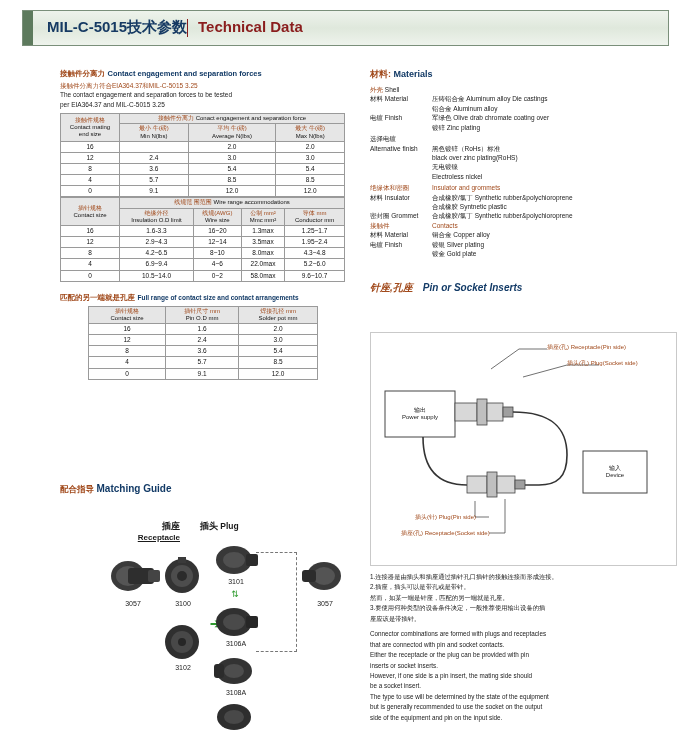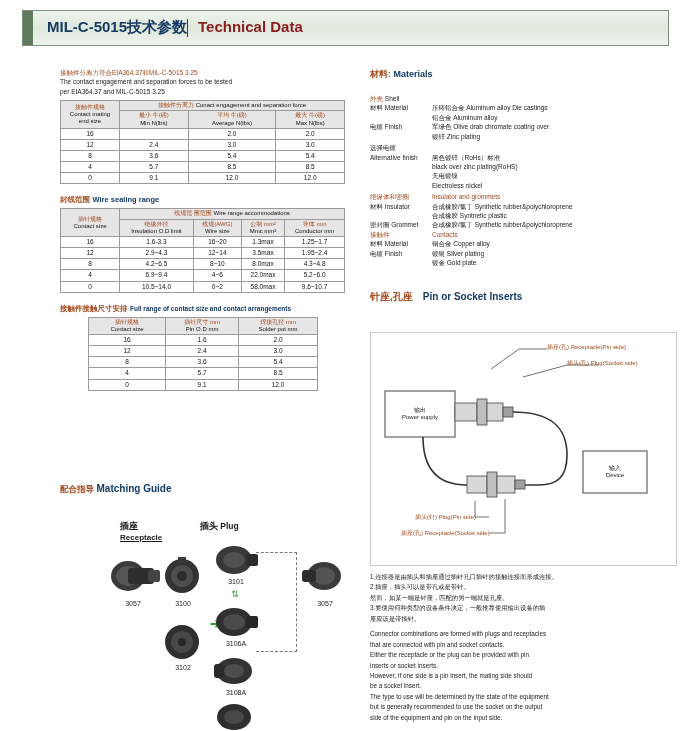--- a/index.html
+++ b/index.html
@@ -101,20 +101,24 @@
 
   <div class="header">
     <div class="header-bar"></div>
     <div class="header-title">
       <span>MIL-C-5015技术参数</span><span class="en" style="position:relative;"><span class="header-sep"></span><span style="padding-left:6px;">Technical Data</span></span>
     </div>
   </div>
 
   <div class="left">
 
+    <div class="sect-title blk-title">
+      <span class="c1" style="font-size:7.5px;">接触件分离力</span>
+      <span class="c2" style="font-size:7.5px;">Contact engagement and separation forces</span>
+    </div>
     <p class="para">
       <span class="cn">接触件分离力符合EIA364.37和MIL-C-5015 3.25</span><br>
       <span>The contact engagement and separation forces to be tested</span><br>
       <span>per EIA364.37 and MIL-C-5015 3.25</span>
     </p>
 
     <table class="grid" style="width:285px;margin-top:2px;">
       <thead>
         <tr>
           <td rowspan="2" style="width:52px;">
@@ -159,24 +163,20 @@
         </tr>
         <tr>
           <td>0</td>
           <td>9.1</td>
           <td>12.0</td>
           <td>12.0</td>
         </tr>
       </tbody>
     </table>
 
-    <div class="sect-title" style="margin-top:10px;margin-bottom:3px;">
-      <span class="c1" style="font-size:7.5px;">封线范围</span>
-      <span class="c2" style="font-size:7.5px;">Wire sealing range</span>
-    </div>
 
     <table class="grid" style="width:285px;">
       <thead>
         <tr>
           <td rowspan="2" style="width:52px;">
             <span class="hdr-cn">插针规格</span><br>
             <span>Contact size</span>
           </td>
           <td colspan="4">
             <span class="hdr-cn">线规范 围范围</span>
@@ -223,21 +223,21 @@
           <td>0</td>
           <td>10.5~14.0</td>
           <td>0~2</td>
           <td>58.0max</td>
           <td>9.6~10.7</td>
         </tr>
       </tbody>
     </table>
 
     <div class="sect-title" style="margin-top:10px;margin-bottom:3px;">
-      <span class="c1" style="font-size:7.5px;">接触件接触尺寸安排</span>
+      <span class="c1" style="font-size:7.5px;">匹配的另一端就是孔座</span>
       <span class="c2" style="font-size:6.5px;">Full range of contact size and contact arrangements</span>
     </div>
 
     <table class="grid" style="width:230px;margin-left:28px;">
       <thead>
         <tr>
           <td style="width:70px;"><span class="hdr-cn">插针规格</span><br><span>Contact size</span></td>
           <td><span class="hdr-cn">插针尺寸 mm</span><br><span>Pin O.D  mm</span></td>
           <td><span class="hdr-cn">焊接孔径 mm</span><br><span>Solder pot  mm</span></td>
         </tr>
@@ -273,21 +273,21 @@
   </div>
 
   <div class="mg">
     <div class="sect-title">
       <span class="c1" style="font-size:8.5px;">配合指导</span>
       <span class="c2" style="font-size:10px;">Matching Guide</span>
     </div>
 
     <div class="mg-area">
 
-      <div class="sub-h" style="left:60px;top:16px;text-align:left;width:60px;">
+      <div class="sub-h" style="left:60px;top:16px;text-align:right;width:60px;">
         <span style="font-size:9px;">插座</span><br>
         <span style="font-size:8px;font-weight:bold;text-decoration:underline;">Receptacle</span>
       </div>
       <div class="sub-h" style="left:140px;top:16px;width:70px;">
         <span style="font-size:9px;">插头</span>
         <span style="font-size:8.5px;margin-top:40px;">Plug</span>
       </div>
 
       <div class="dash-box" style="left:196px;top:48px;width:40px;height:98px;border-left:none;"></div>
 
@@ -347,21 +347,21 @@
       <svg width="50" height="40" style="position:absolute;left:240px;top:52px;">
         <ellipse cx="24" cy="20" rx="17" ry="14" fill="#3a3a3a"></ellipse>
         <ellipse cx="24" cy="20" rx="11" ry="9" fill="#545454"></ellipse>
         <rect x="2" y="14" width="14" height="12" rx="3" fill="#2c2c2c"></rect>
       </svg>
       <div class="conn-cap" style="left:240px;top:96px;width:50px;">3057</div>
     </div>
   </div>
 
   <div class="right">
-    <div class="sect-title" style="margin-bottom:13px;">
+    <div class="sect-title" style="margin-bottom:4px;">
       <span class="c1" style="font-size:9px;">材料:</span>
       <span class="c2" style="font-size:9px;">Materials</span>
     </div>
 
     <div class="mat-row">
       <div class="mat-lab"><span class="cn">外壳</span>&nbsp;<span>Shell</span></div>
       <div class="mat-val"></div>
     </div>
     <div class="mat-row">
       <div class="mat-lab"><span>材料</span> <span>Material</span></div>
@@ -428,21 +428,21 @@
     </div>
     <div class="mat-row">
       <div class="mat-lab"><span>电镀</span> <span>Finish</span></div>
       <div class="mat-val"><span>镀银</span> <span>Silver plating</span></div>
     </div>
     <div class="mat-row">
       <div class="mat-lab"></div>
       <div class="mat-val"><span>镀金</span> <span>Gold plate</span></div>
     </div>
 
-    <div class="sect-title" style="margin-top:22px;">
+    <div class="sect-title" style="margin-top:22px;font-style:italic;">
       <span class="c1" style="font-size:10px;">针座,孔座</span>
       &nbsp;&nbsp;
       <span class="c2" style="font-size:10px;">Pin or Socket Inserts</span>
     </div>
   </div>
 
   <div class="diagram">
     <svg width="303" height="230" style="position:absolute;left:0;top:0;">
 
       <line x1="120" y1="36" x2="148" y2="16" stroke="#333" stroke-width="0.7"></line>

